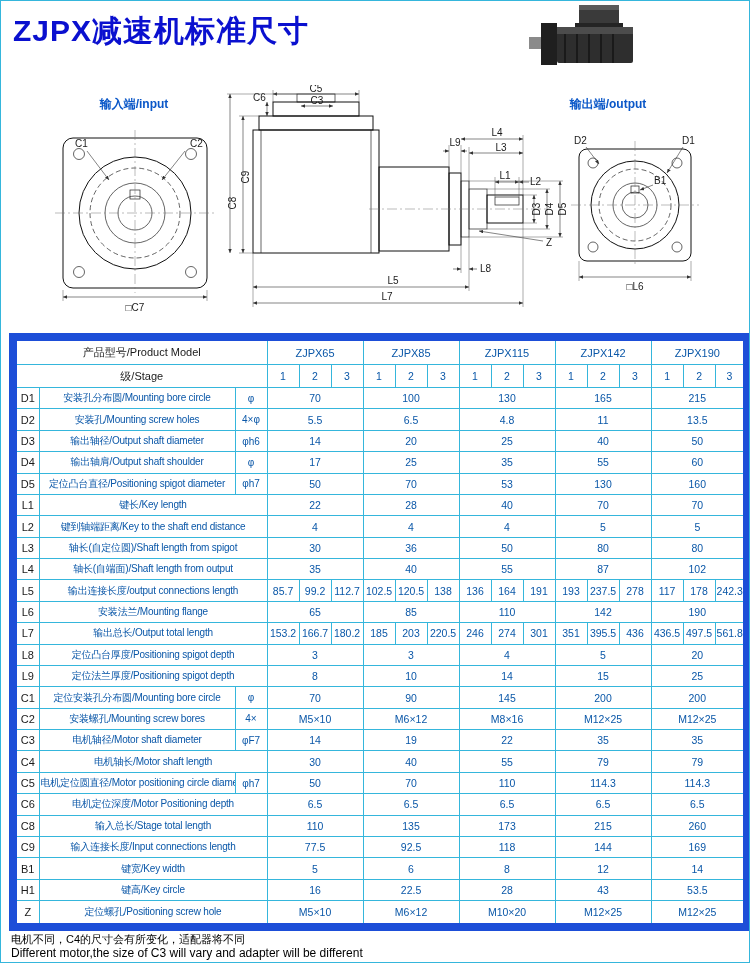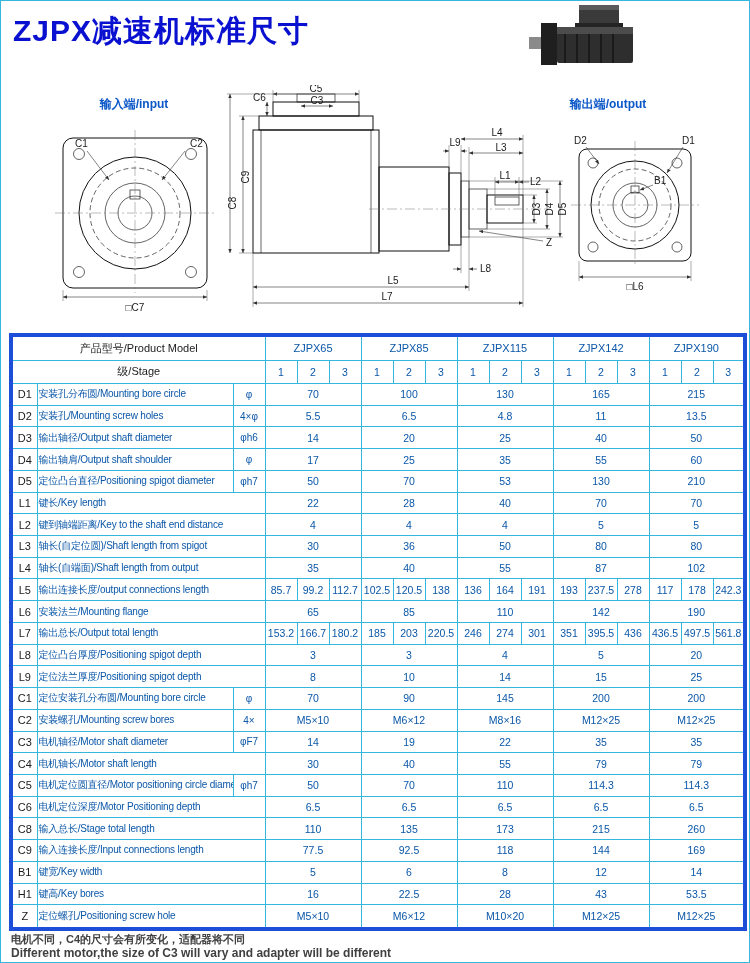--- a/index.html
+++ b/index.html
@@ -2,29 +2,29 @@
 <html><head>
 <meta charset="utf-8">
 <style>
   *{margin:0;padding:0;box-sizing:border-box}
   html,body{background:#fff}
   body{font-family:"Liberation Sans","DejaVu Sans",sans-serif}
   .page{position:relative;width:750px;height:963px;background:#fff;border:1px solid #35b6dc;overflow:hidden}
   .title{position:absolute;left:12px;top:10px;font-size:30px;font-weight:bold;color:#0a10cf;letter-spacing:1px;white-space:nowrap}
   .photo{position:absolute;left:520px;top:2px}
   .drawing{position:absolute;left:8px;top:84px}
-  .spec-table{position:absolute;left:8px;top:332px;width:734px;height:598px;border-collapse:collapse;table-layout:fixed;border:4px solid #1d4ed8}
+  .spec-table{position:absolute;left:8px;top:332px;width:734px;height:598px;border-collapse:collapse;table-layout:fixed;border:8px solid #1d4ed8}
   .spec-table td{border:1px solid #35b6dc;text-align:center;vertical-align:middle;font-size:10.5px;color:#0a57a8;overflow:hidden;white-space:nowrap;padding:0 1px}
   .spec-table td.code{color:#1a1a1a;font-size:11px}
-  .spec-table td.desc{text-align:left;font-size:10px;letter-spacing:-0.2px;color:#0a57a8}
+  .spec-table td.desc{text-align:center;font-size:10px;letter-spacing:-0.2px;color:#0a57a8}
   .spec-table td.sym{font-size:10px}
   .spec-table td.hl{color:#1a1a1a;font-size:11px}
   .spec-table td.hm{color:#0a57a8;font-size:11px}
   .spec-table td.hs{color:#0a57a8;font-size:10.5px}
-  .footer{position:absolute;left:10px;top:932px;color:#404040;font-weight:bold;line-height:1.2}
+  .footer{position:absolute;left:10px;top:932px;color:#000000;font-weight:normal;line-height:1.2}
   .footer .cn{font-size:11px}
   .footer .en{font-size:12px}
   
   .shape{stroke:#111;fill:none;stroke-width:1}
   .thin{stroke:#222;fill:none;stroke-width:.7}
   .dim{stroke:#333;stroke-width:.6;fill:none}
   .ext{stroke:#555;stroke-width:.5;fill:none}
   .cl{stroke:#777;stroke-width:.5;fill:none;stroke-dasharray:10 3 2 3}
   .dash{stroke:#222;fill:none;stroke-width:.7;stroke-dasharray:5 3}
   .dl{font-size:10px;fill:#1a1a1a}
@@ -292,21 +292,21 @@
           <td class="val" colspan="3">60</td>
         </tr>
         <tr>
           <td class="code">D5</td>
           <td class="desc">定位凸台直径/Positioning spigot diameter</td>
           <td class="sym">φh7</td>
           <td class="val" colspan="3">50</td>
           <td class="val" colspan="3">70</td>
           <td class="val" colspan="3">53</td>
           <td class="val" colspan="3">130</td>
-          <td class="val" colspan="3">210</td>
+          <td class="val" colspan="3">160</td>
         </tr>
         <tr>
           <td class="code">L1</td>
           <td class="desc" colspan="2">键长/Key length</td>
           <td class="val" colspan="3">22</td>
           <td class="val" colspan="3">28</td>
           <td class="val" colspan="3">40</td>
           <td class="val" colspan="3">70</td>
           <td class="val" colspan="3">70</td>
         </tr>
@@ -482,21 +482,21 @@
           <td class="code">B1</td>
           <td class="desc" colspan="2">键宽/Key width</td>
           <td class="val" colspan="3">5</td>
           <td class="val" colspan="3">6</td>
           <td class="val" colspan="3">8</td>
           <td class="val" colspan="3">12</td>
           <td class="val" colspan="3">14</td>
         </tr>
         <tr>
           <td class="code">H1</td>
-          <td class="desc" colspan="2">键高/Key bores</td>
+          <td class="desc" colspan="2">键高/Key circle</td>
           <td class="val" colspan="3">16</td>
           <td class="val" colspan="3">22.5</td>
           <td class="val" colspan="3">28</td>
           <td class="val" colspan="3">43</td>
           <td class="val" colspan="3">53.5</td>
         </tr>
         <tr>
           <td class="code">Z</td>
           <td class="desc" colspan="2">定位螺孔/Positioning screw hole</td>
           <td class="val" colspan="3">M5×10</td>

